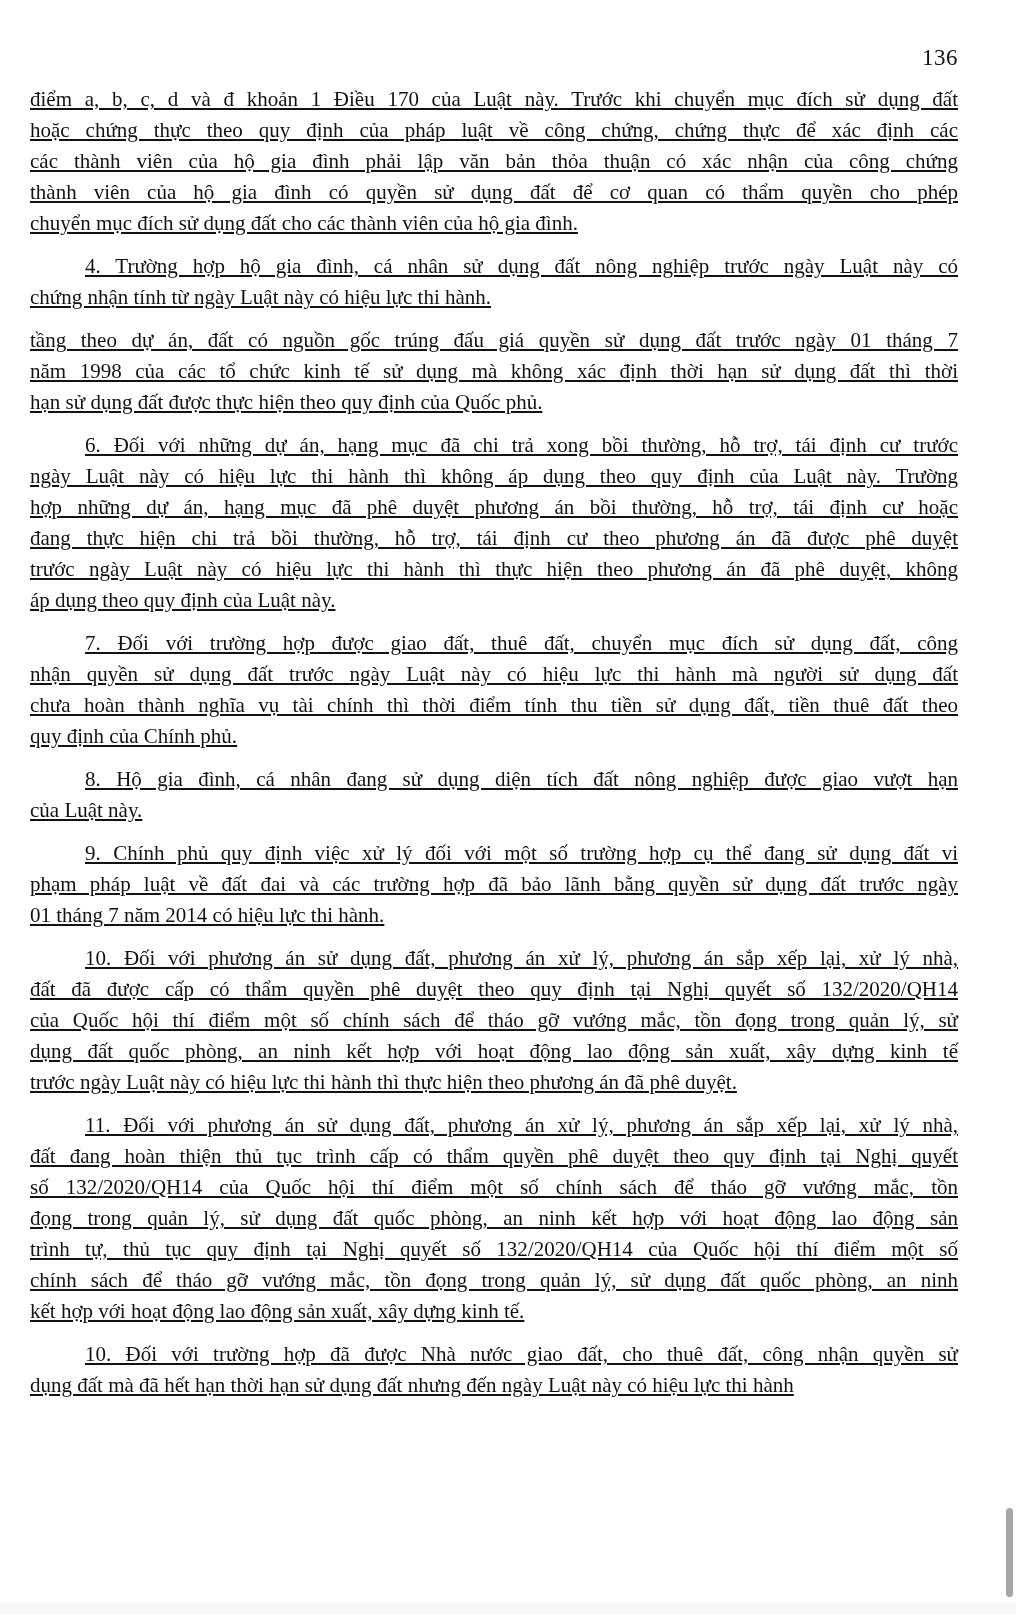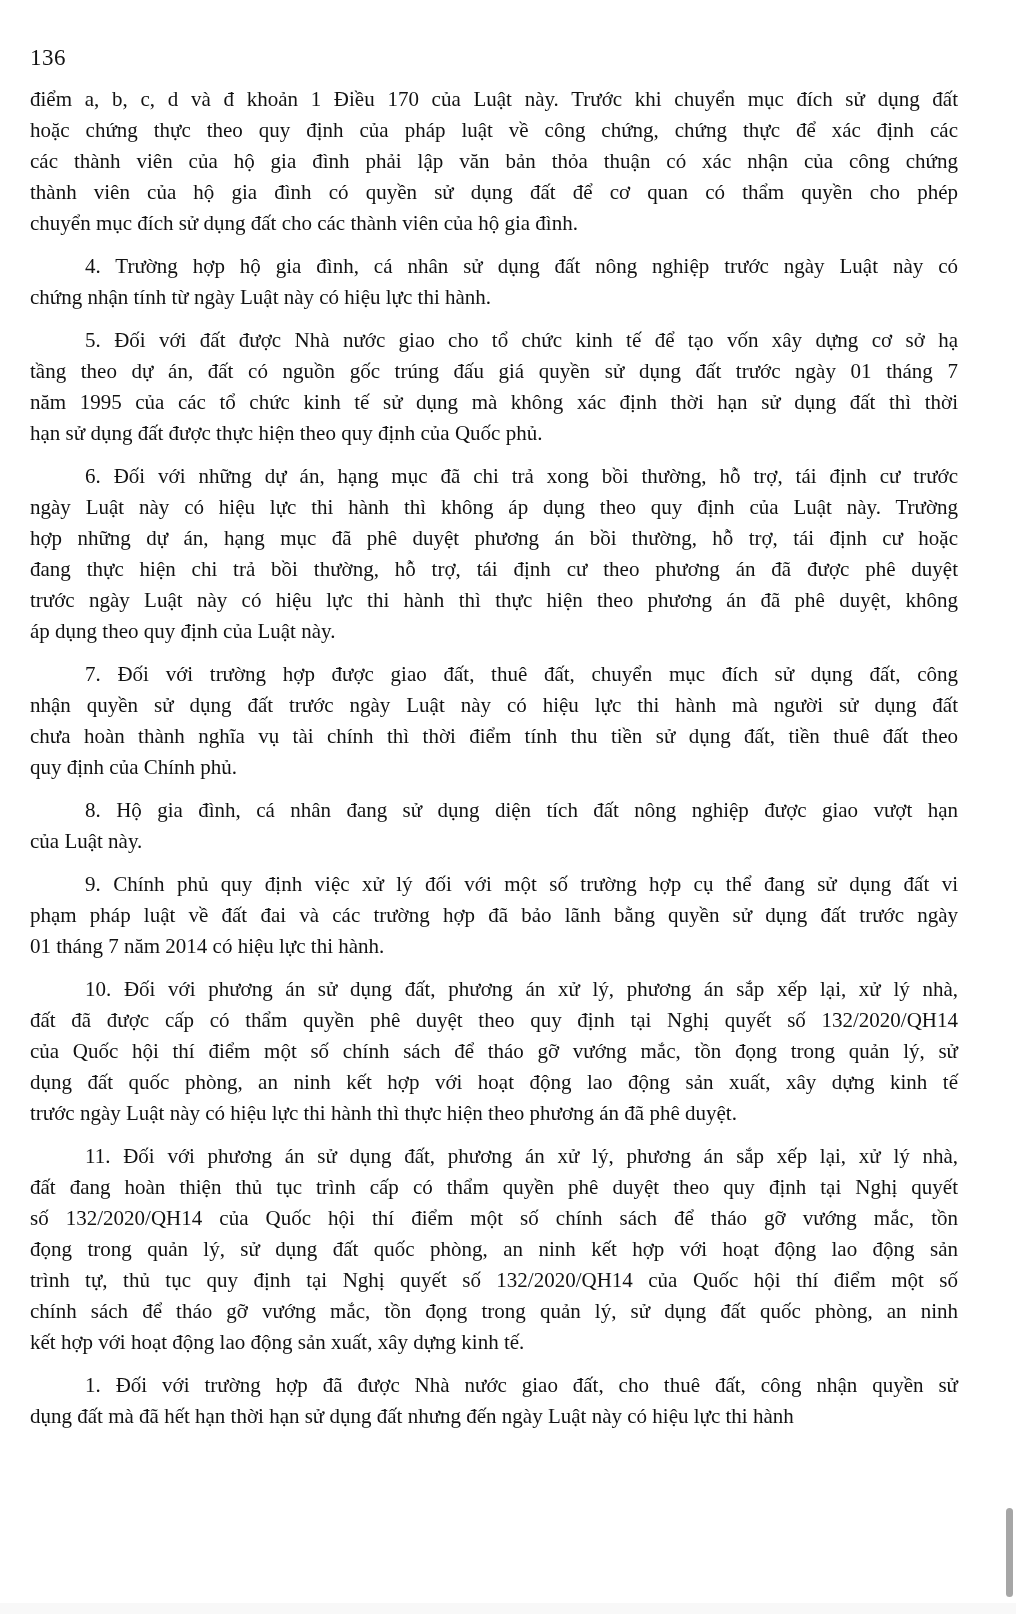--- a/index.html
+++ b/index.html
@@ -16,37 +16,38 @@
     color: #121212;
   }
   .page {
     position: absolute;
     left: 30px;
     top: 0;
     width: 928px;
   }
   .page-number {
     margin-top: 44px;
-    text-align: left;
+    text-align: right;
     font-size: 23px;
     line-height: 28px;
     letter-spacing: 0.5px;
   }
   .doc-body {
     margin-top: 12px;
     font-size: 21px;
   }
   .paragraph {
     margin: 0 0 12px 0;
   }
   .line {
     line-height: 31px;
     text-align: justify;
     text-align-last: justify;
     white-space: normal;
+    text-decoration: underline;
   }
   .line.last {
     text-align-last: left;
   }
   .paragraph.indent .line.first {
     padding-left: 55px;
   }
   .scrollbar-thumb {
     position: absolute;
     right: 3px;
@@ -75,23 +76,22 @@
         <div class="line">hoặc chứng thực theo quy định của pháp luật về công chứng, chứng thực để xác định các</div>
         <div class="line">các thành viên của hộ gia đình phải lập văn bản thỏa thuận có xác nhận của công chứng</div>
         <div class="line">thành viên của hộ gia đình có quyền sử dụng đất để cơ quan có thẩm quyền cho phép</div>
         <div class="line last">chuyển mục đích sử dụng đất cho các thành viên của hộ gia đình.</div>
       </div>
       <div class="paragraph indent">
         <div class="line first">4. Trường hợp hộ gia đình, cá nhân sử dụng đất nông nghiệp trước ngày Luật này có</div>
         <div class="line last">chứng nhận tính từ ngày Luật này có hiệu lực thi hành.</div>
       </div>
       <div class="paragraph indent">
-        <div class="line first">5. Đối với đất được Nhà nước giao cho tổ chức kinh tế để tạo vốn xây dựng cơ sở hạ</div>
         <div class="line">tầng theo dự án, đất có nguồn gốc trúng đấu giá quyền sử dụng đất trước ngày 01 tháng 7</div>
-        <div class="line">năm 1995 của các tổ chức kinh tế sử dụng mà không xác định thời hạn sử dụng đất thì thời</div>
+        <div class="line">năm 1998 của các tổ chức kinh tế sử dụng mà không xác định thời hạn sử dụng đất thì thời</div>
         <div class="line last">hạn sử dụng đất được thực hiện theo quy định của Quốc phủ.</div>
       </div>
       <div class="paragraph indent">
         <div class="line first">6. Đối với những dự án, hạng mục đã chi trả xong bồi thường, hỗ trợ, tái định cư trước</div>
         <div class="line">ngày Luật này có hiệu lực thi hành thì không áp dụng theo quy định của Luật này. Trường</div>
         <div class="line">hợp những dự án, hạng mục đã phê duyệt phương án bồi thường, hỗ trợ, tái định cư hoặc</div>
         <div class="line">đang thực hiện chi trả bồi thường, hỗ trợ, tái định cư theo phương án đã được phê duyệt</div>
         <div class="line">trước ngày Luật này có hiệu lực thi hành thì thực hiện theo phương án đã phê duyệt, không</div>
         <div class="line last">áp dụng theo quy định của Luật này.</div>
       </div>
@@ -120,21 +120,21 @@
       <div class="paragraph indent">
         <div class="line first">11. Đối với phương án sử dụng đất, phương án xử lý, phương án sắp xếp lại, xử lý nhà,</div>
         <div class="line">đất đang hoàn thiện thủ tục trình cấp có thẩm quyền phê duyệt theo quy định tại Nghị quyết</div>
         <div class="line">số 132/2020/QH14 của Quốc hội thí điểm một số chính sách để tháo gỡ vướng mắc, tồn</div>
         <div class="line">đọng trong quản lý, sử dụng đất quốc phòng, an ninh kết hợp với hoạt động lao động sản</div>
         <div class="line">trình tự, thủ tục quy định tại Nghị quyết số 132/2020/QH14 của Quốc hội thí điểm một số</div>
         <div class="line">chính sách để tháo gỡ vướng mắc, tồn đọng trong quản lý, sử dụng đất quốc phòng, an ninh</div>
         <div class="line last">kết hợp với hoạt động lao động sản xuất, xây dựng kinh tế.</div>
       </div>
       <div class="paragraph indent">
-        <div class="line first">1. Đối với trường hợp đã được Nhà nước giao đất, cho thuê đất, công nhận quyền sử</div>
+        <div class="line first">10. Đối với trường hợp đã được Nhà nước giao đất, cho thuê đất, công nhận quyền sử</div>
         <div class="line last">dụng đất mà đã hết hạn thời hạn sử dụng đất nhưng đến ngày Luật này có hiệu lực thi hành</div>
       </div>
     </div>
 </div>
 
 <div class="scrollbar-thumb" style="background: rgb(166, 166, 166);"></div>
 
 <div class="footer-strip" style="background: rgb(248, 248, 248);"></div>
 
 </body></html>

